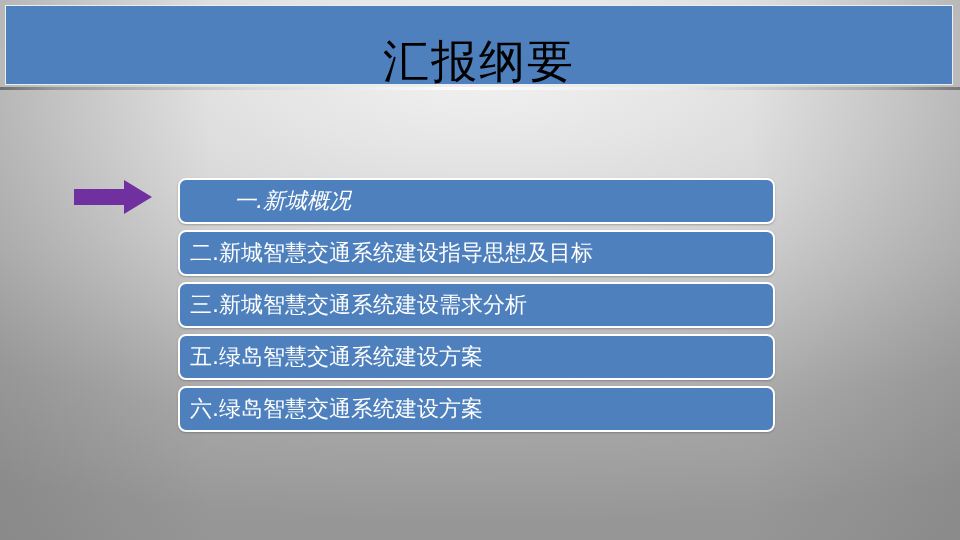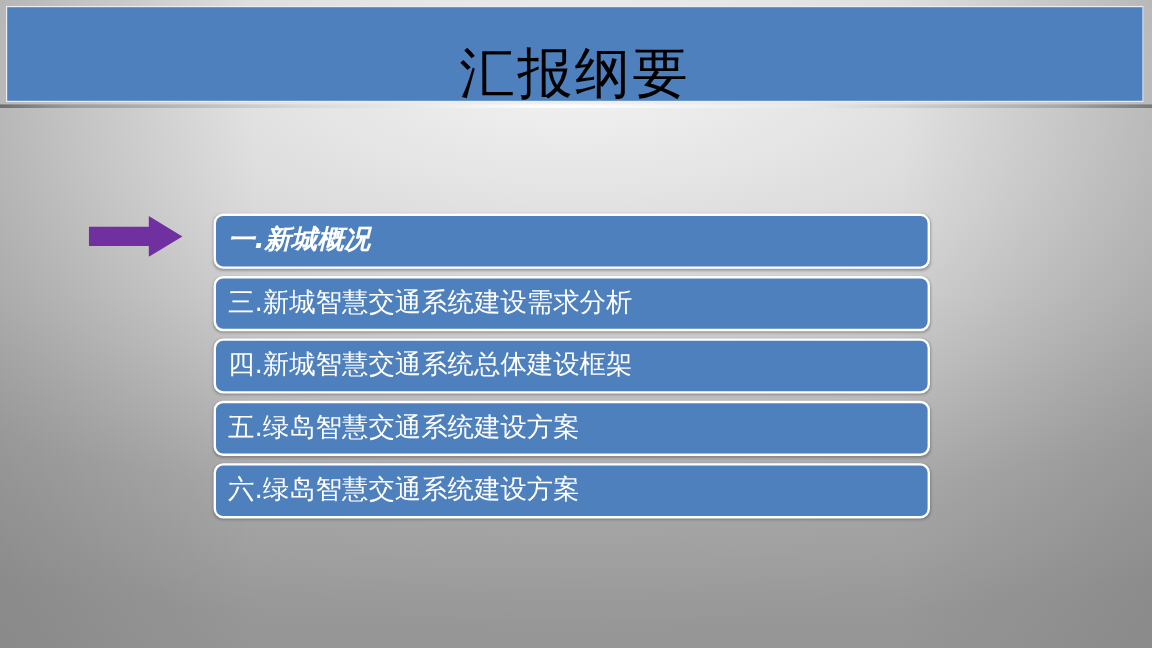--- a/index.html
+++ b/index.html
@@ -123,22 +123,23 @@
     box-shadow: 0 1px 2px rgba(60,60,60,0.35);
   }
   .outline-label {
     font-size: 22px;
     line-height: 1;
     color: #ffffff;
     white-space: nowrap;
     font-family: "DejaVu Sans", "Liberation Sans", sans-serif;
   }
   .outline-item.is-current .outline-label {
-    font-weight: bold;
+    font-weight: normal;
     font-style: italic;
+    margin-left: 44px;
   }
 </style>
 </head>
 <body>
 
 <div class="slide">
 
   <div class="title-banner">
     <div class="title-text">汇报纲要</div>
   </div>
@@ -149,28 +150,28 @@
       <polygon points="0,9 50,9 50,0 78,17 50,34 50,25 0,25" fill="#7030A0"></polygon>
     </svg>
   </div>
 
   <div class="outline-list">
 
     <div class="outline-item is-current">
       <span class="outline-label">一.新城概况</span>
     </div>
 
+    <div class="outline-item">
+      <span class="outline-label">二.新城智慧交通系统建设指导思想及目标</span>
+    </div>
 
     <div class="outline-item">
       <span class="outline-label">三.新城智慧交通系统建设需求分析</span>
     </div>
 
-    <div class="outline-item">
-      <span class="outline-label">四.新城智慧交通系统总体建设框架</span>
-    </div>
 
     <div class="outline-item">
       <span class="outline-label">五.绿岛智慧交通系统建设方案</span>
     </div>
 
     <div class="outline-item">
       <span class="outline-label">六.绿岛智慧交通系统建设方案</span>
     </div>
 
   </div>

